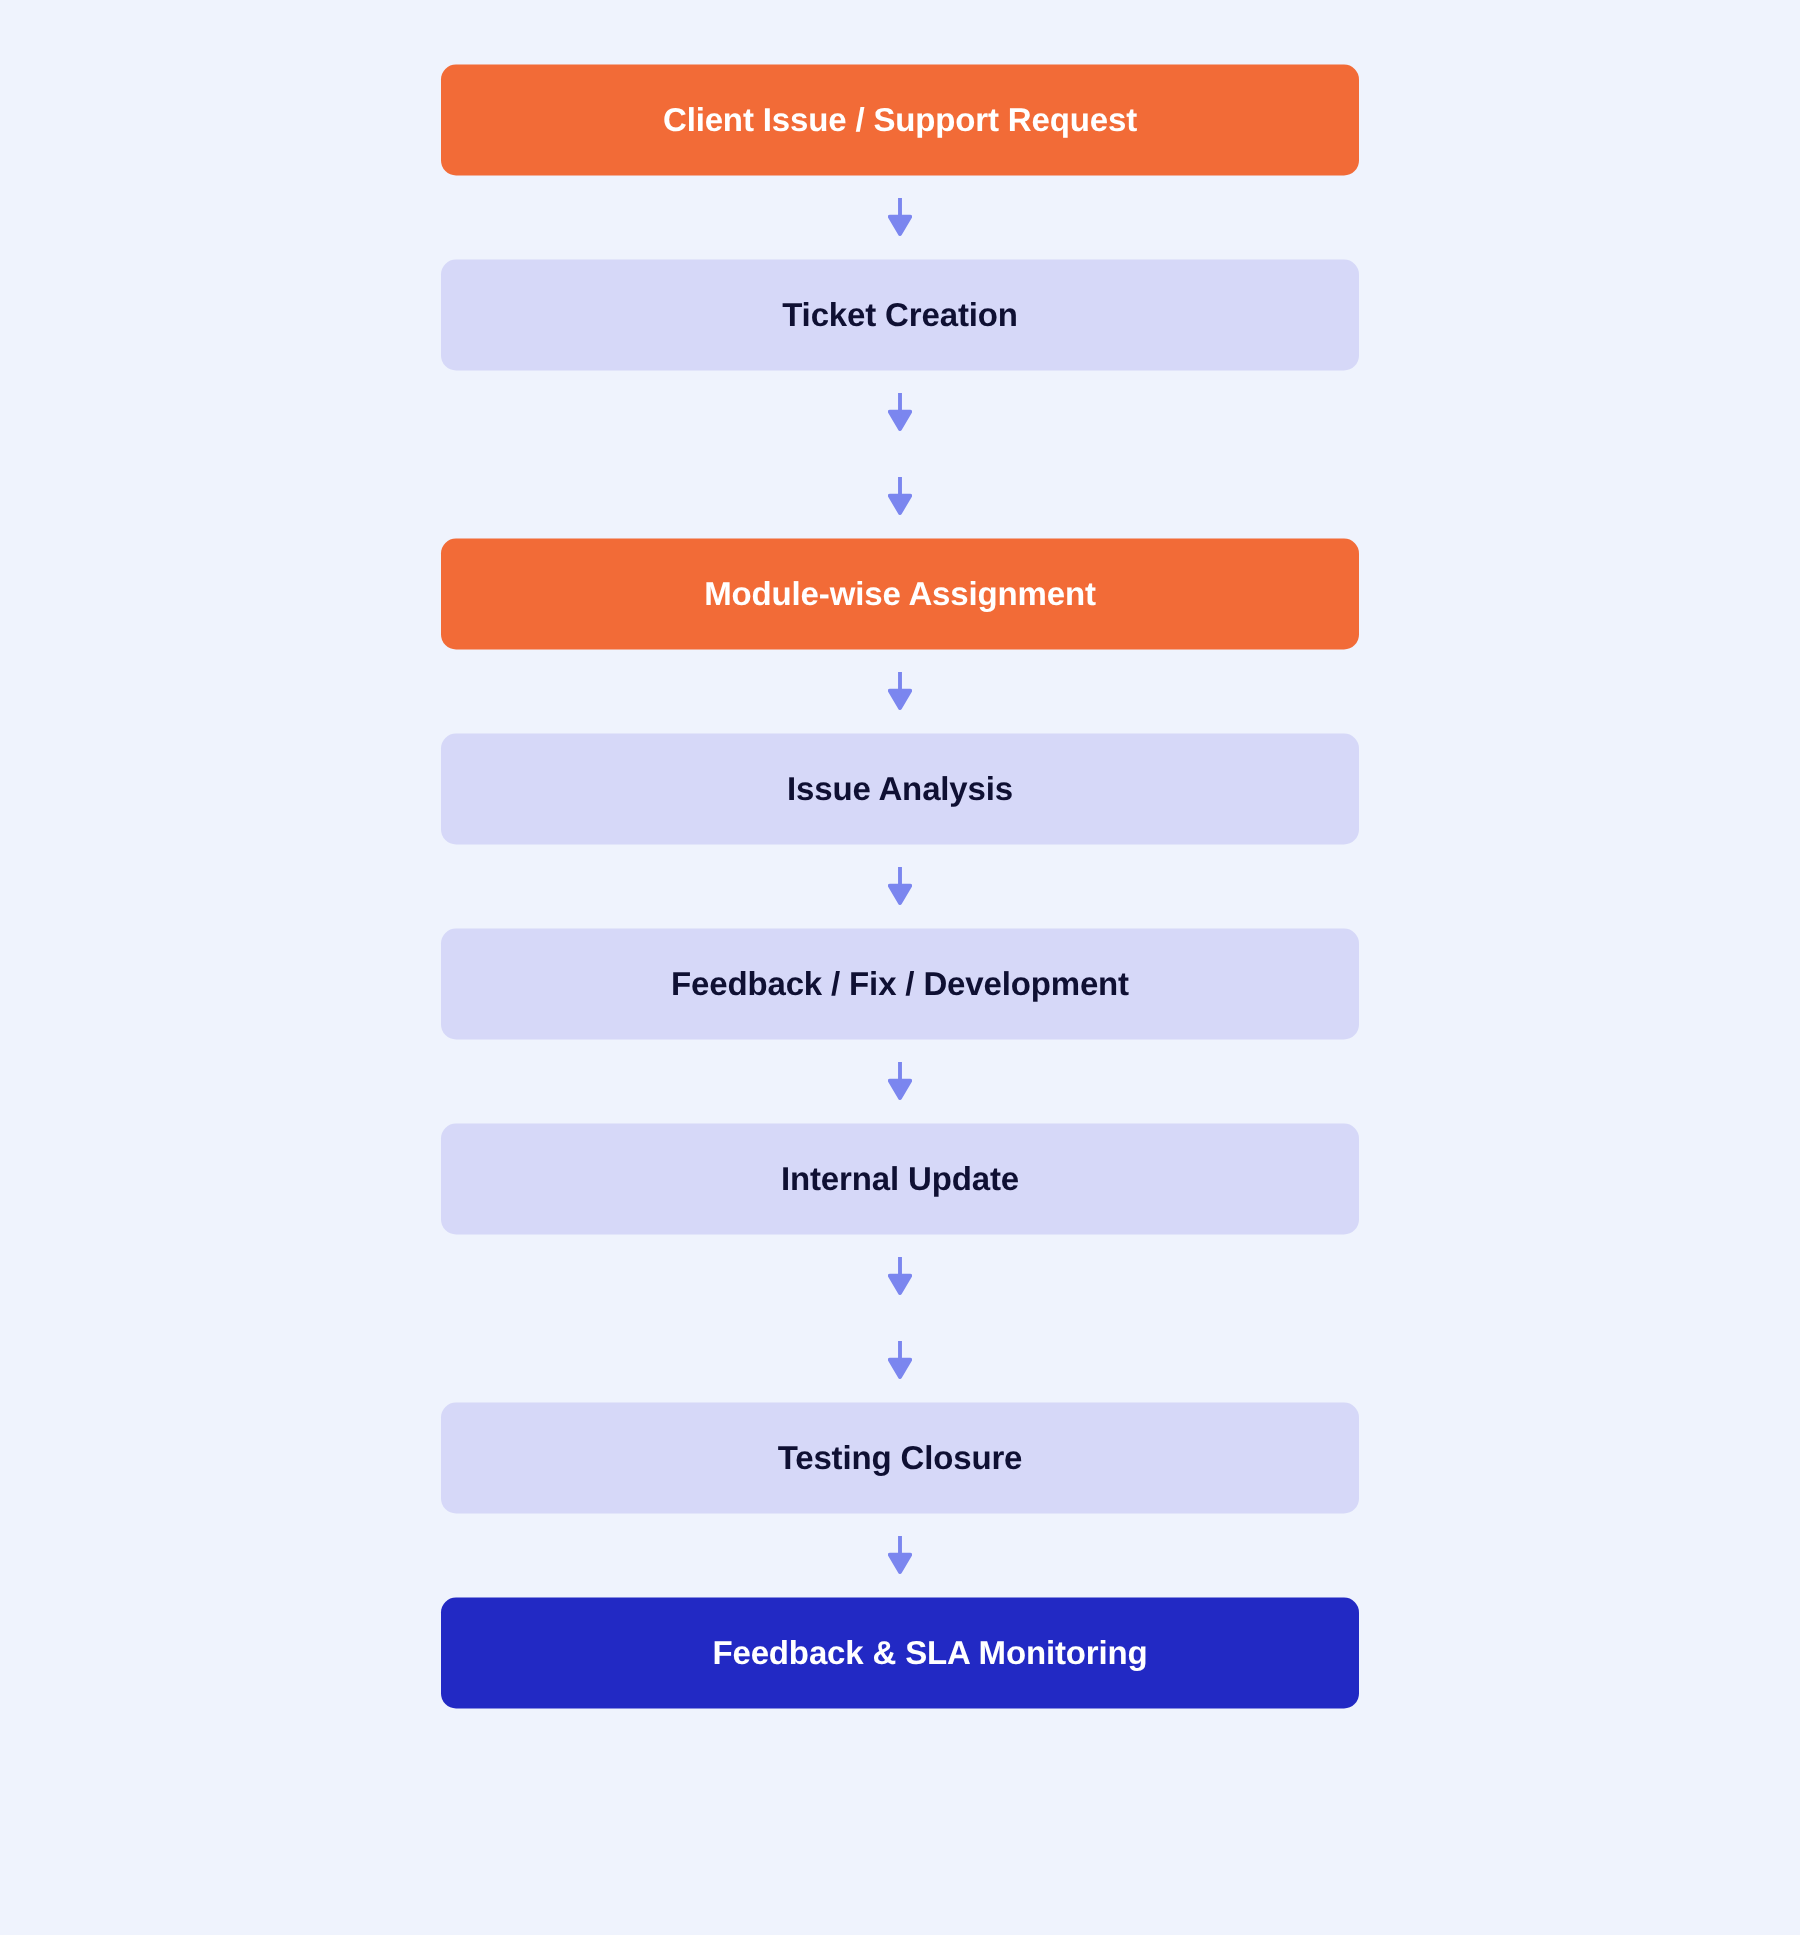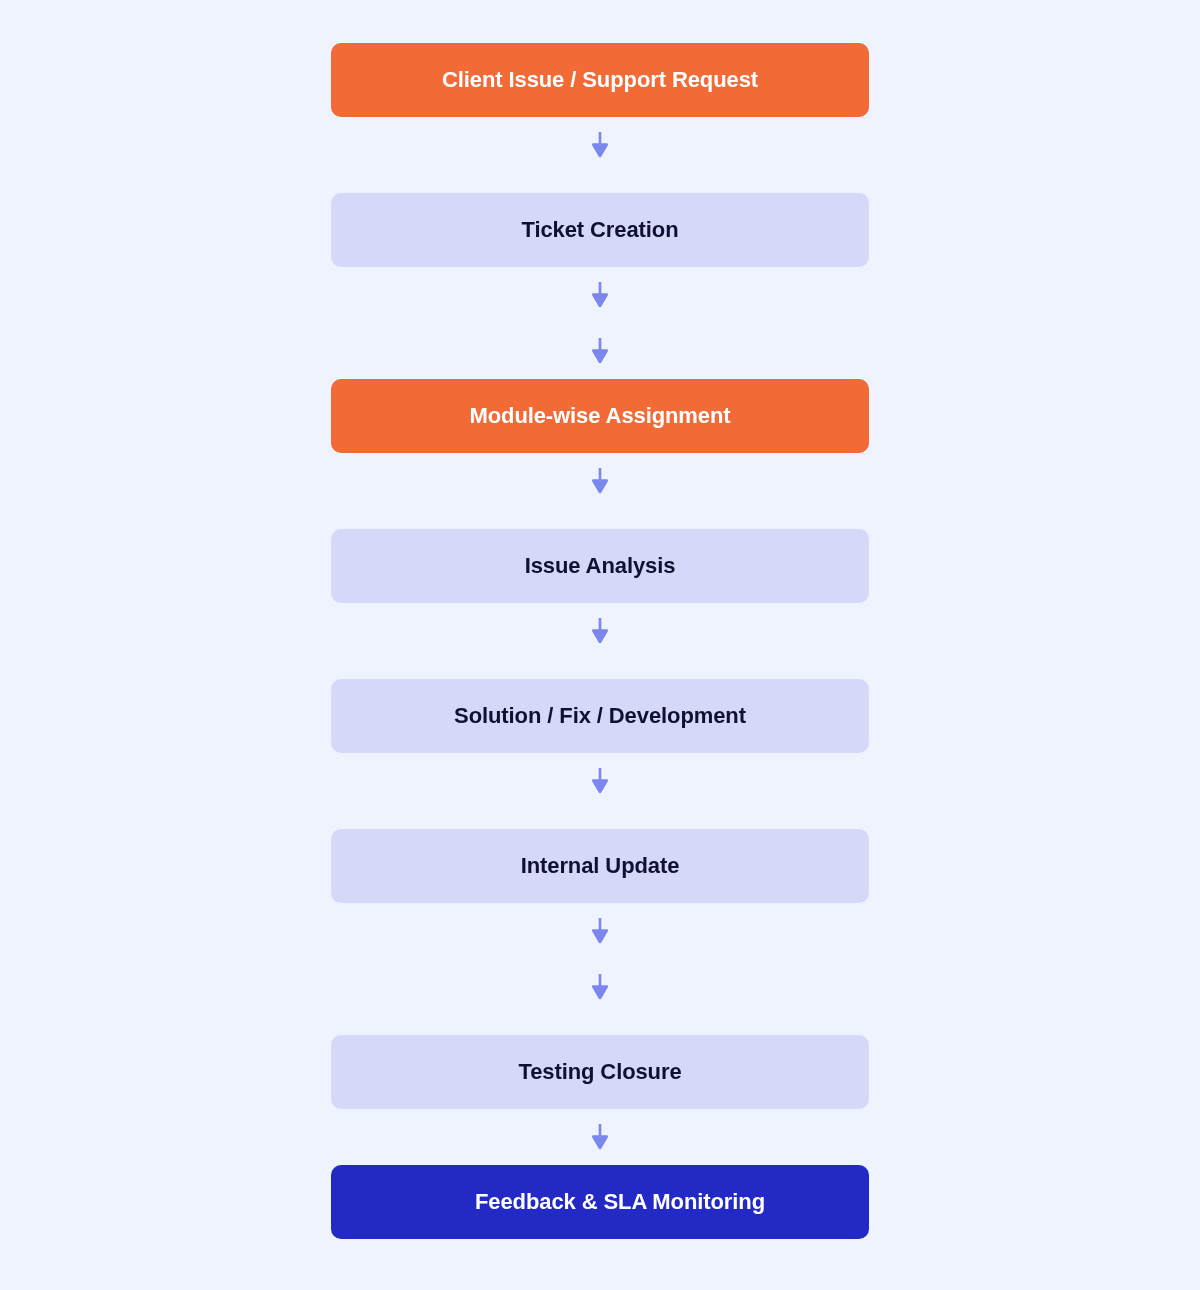--- a/index.html
+++ b/index.html
@@ -19,21 +19,21 @@
     width: 1200px;
     height: 1290px;
     box-sizing: border-box;
     padding-top: 43px;
     display: flex;
     flex-direction: column;
     align-items: center;
   }
 
   .flow-node {
-    width: 538px;
+    width: 612px;
     height: 74px;
     border-radius: 10px;
     display: flex;
     align-items: center;
     justify-content: center;
     box-sizing: border-box;
     padding: 0 18px;
     flex: 0 0 auto;
   }
 
@@ -42,21 +42,20 @@
     font-weight: 700;
     letter-spacing: -0.1px;
     line-height: 1.15;
     text-align: center;
     white-space: nowrap;
   }
 
   
   .flow-node.variant-default {
     background: #d6d8f8;
-    margin-top: 20px;
   }
   .flow-node.variant-default .flow-node-label {
     color: #0f1033;
   }
 
   .flow-node.variant-accent {
     background: #f26b37;
   }
   .flow-node.variant-accent .flow-node-label {
     color: #ffffff;
@@ -133,21 +132,21 @@
       <span class="flow-node-label">Issue Analysis</span>
     </div>
     <div class="flow-connector">
       <span class="arrow-down-icon">
         <svg viewBox="0 0 16 26" width="16" height="26" aria-hidden="true">
           <path d="M8 0 L8 15 M8 24 L1.2 12.5 L14.8 12.5 Z" fill="#7b86ef" stroke="#7b86ef" stroke-width="2.6" stroke-linecap="square" stroke-linejoin="round"></path>
         </svg>
       </span>
     </div>
     <div class="flow-node variant-default">
-      <span class="flow-node-label">Solution / Fix / Development</span>
+      <span class="flow-node-label">Feedback / Fix / Development</span>
     </div>
     <div class="flow-connector">
       <span class="arrow-down-icon">
         <svg viewBox="0 0 16 26" width="16" height="26" aria-hidden="true">
           <path d="M8 0 L8 15 M8 24 L1.2 12.5 L14.8 12.5 Z" fill="#7b86ef" stroke="#7b86ef" stroke-width="2.6" stroke-linecap="square" stroke-linejoin="round"></path>
         </svg>
       </span>
     </div>
     <div class="flow-node variant-default">
       <span class="flow-node-label">Internal Update</span>

